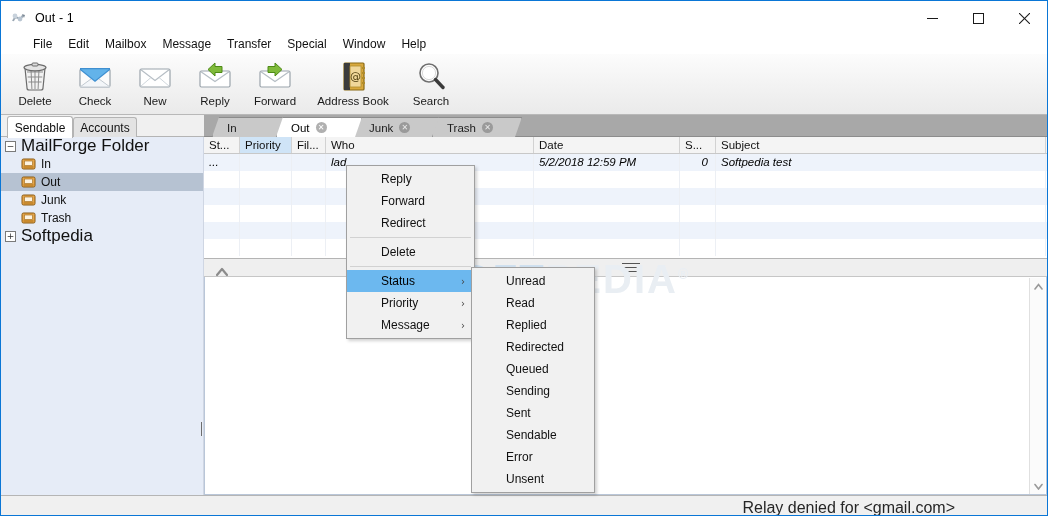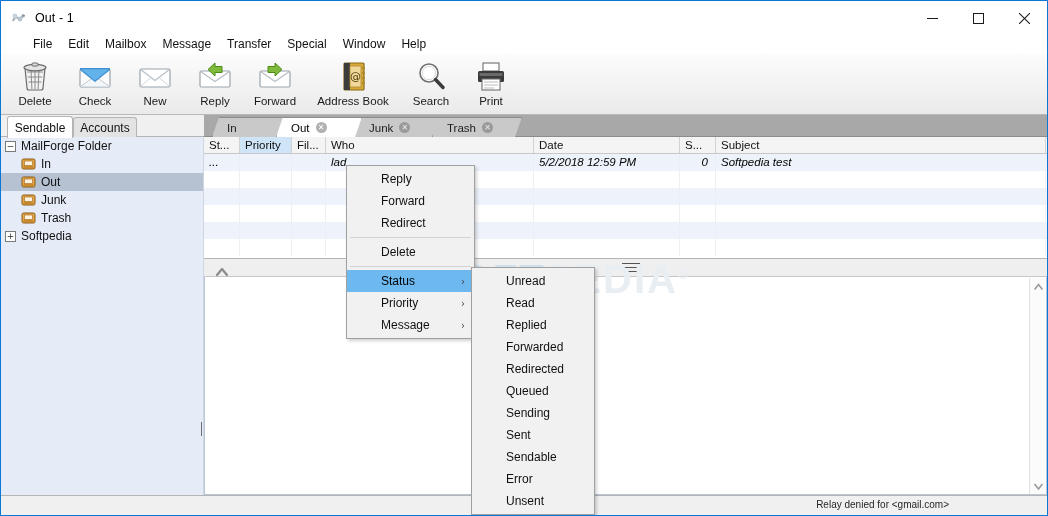--- a/index.html
+++ b/index.html
@@ -96,21 +96,21 @@
   }
   .trow.sel { background: #b6c2d2; }
   .expander {
     width: 11px; height: 11px; border: 1px solid #7a7a7a; background: #fff;
     display: inline-flex; align-items: center; justify-content: center;
     font-size: 9px; line-height: 9px; color: #333; margin-right: 5px; flex: none;
     font-family: "DejaVu Sans", sans-serif;
   }
   .indent { width: 16px; flex: none; }
   .mbox-ico { width: 15px; height: 14px; margin-right: 5px; flex: none; }
-  .root-lbl { font-size: 12px; }
+  .root-lbl { font-size: 17px; }
   .vsplit {
     position: absolute; left: 199px; top: 300px; width: 5px; height: 28px;
     display: flex; align-items: center; justify-content: center;
   }
   .vsplit i { display:block; width:1px; height: 14px; background:#6d6d6d; margin:0 1px; }
 
   
   .rightpane {
     position: absolute; left: 203px; top: 114px; width: 843px; height: 380px;
     background: #f0f0f0;
@@ -185,22 +185,22 @@
     background: #fbfbfb; border-left: 1px solid #e0e0e0;
   }
   .vsb-arrow { width: 16px; height: 16px; display: flex; align-items: center; justify-content: center; }
 
   
   .statusbar {
     position: absolute; left: 0; bottom: 0; width: 1046px; height: 20px;
     background: #f0f0f0; border-top: 1px solid #b5b5b5;
   }
   .status-text {
-    position: absolute; right: 98px; top: 3px;
-    font-size: 10px; color: #262626;
+    position: absolute; right: 92px; top: 3px;
+    font-size: 16px; color: #262626;
   }
 
   
   .watermark {
     position: absolute; left: 430px; top: 256px;
     font-size: 40px; font-weight: bold; letter-spacing: 2px;
     color: #e9eef3; z-index: 40; pointer-events: none;
     font-family: "Liberation Sans", sans-serif;
     white-space: nowrap;
   }
@@ -360,36 +360,20 @@
       <div class="tb-ico">
         <svg width="34" height="34" viewBox="0 0 34 34">
           <circle cx="15" cy="14" r="9" fill="#fdfdfd" stroke="#6f6f6f" stroke-width="1.6"></circle>
           <circle cx="15" cy="14" r="6.6" fill="#ffffff" stroke="#cfcfcf" stroke-width=".8"></circle>
           <line x1="21.5" y1="20.5" x2="29" y2="28.5" stroke="#3a3a3a" stroke-width="3.4" stroke-linecap="round"></line>
         </svg>
       </div>
       <div class="tb-lbl">Search</div>
     </div>
 
-    <div class="tb-btn">
-      <div class="tb-ico">
-        <svg width="34" height="34" viewBox="0 0 34 34">
-          <rect x="9" y="4" width="16" height="8" fill="#ffffff" stroke="#6f6f6f" stroke-width="1.1"></rect>
-          <rect x="4" y="12" width="26" height="11" rx="1.5" fill="#3a3a3a"></rect>
-          <rect x="5.5" y="14" width="23" height="3" fill="#6a6a6a"></rect>
-          <rect x="8" y="20" width="18" height="11" fill="#ffffff" stroke="#6f6f6f" stroke-width="1.1"></rect>
-          <g stroke="#bdbdbd" stroke-width="1">
-              <line x1="10" y1="23" x2="24" y2="23"></line>
-              <line x1="10" y1="26" x2="24" y2="26"></line>
-              <line x1="10" y1="29" x2="20" y2="29"></line>
-            </g>
-        </svg>
-      </div>
-      <div class="tb-lbl">Print</div>
-    </div>
   </div>
 
   <div class="leftpane">
     <div class="tabstrip">
       <div class="ltab active">Sendable</div>
       <div class="ltab inactive">Accounts</div>
     </div>
 
     <div class="treearea">
 
@@ -597,21 +581,20 @@
     <div class="mi">
       <span>Message</span>
       <span class="arw">›</span>
     </div>
   </div>
 
   <div class="ctxmenu" id="ctx-sub">
     <div class="mi">Unread</div>
     <div class="mi">Read</div>
     <div class="mi">Replied</div>
-    <div class="mi">Forwarded</div>
     <div class="mi">Redirected</div>
     <div class="mi">Queued</div>
     <div class="mi">Sending</div>
     <div class="mi">Sent</div>
     <div class="mi">Sendable</div>
     <div class="mi">Error</div>
     <div class="mi">Unsent</div>
   </div>
 
   <div class="statusbar">

